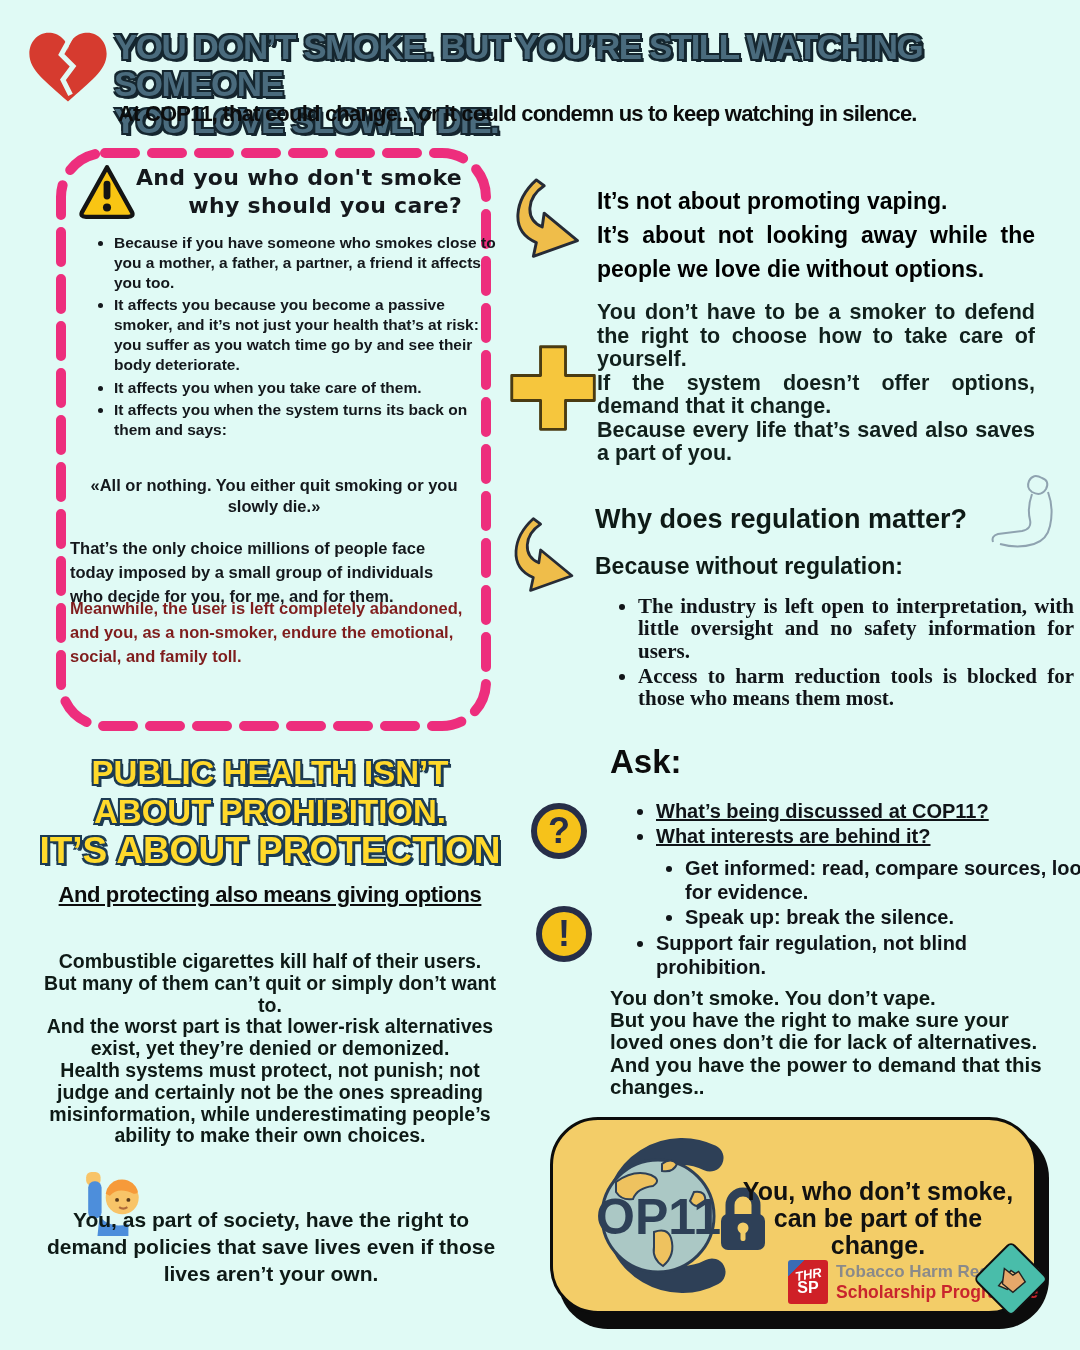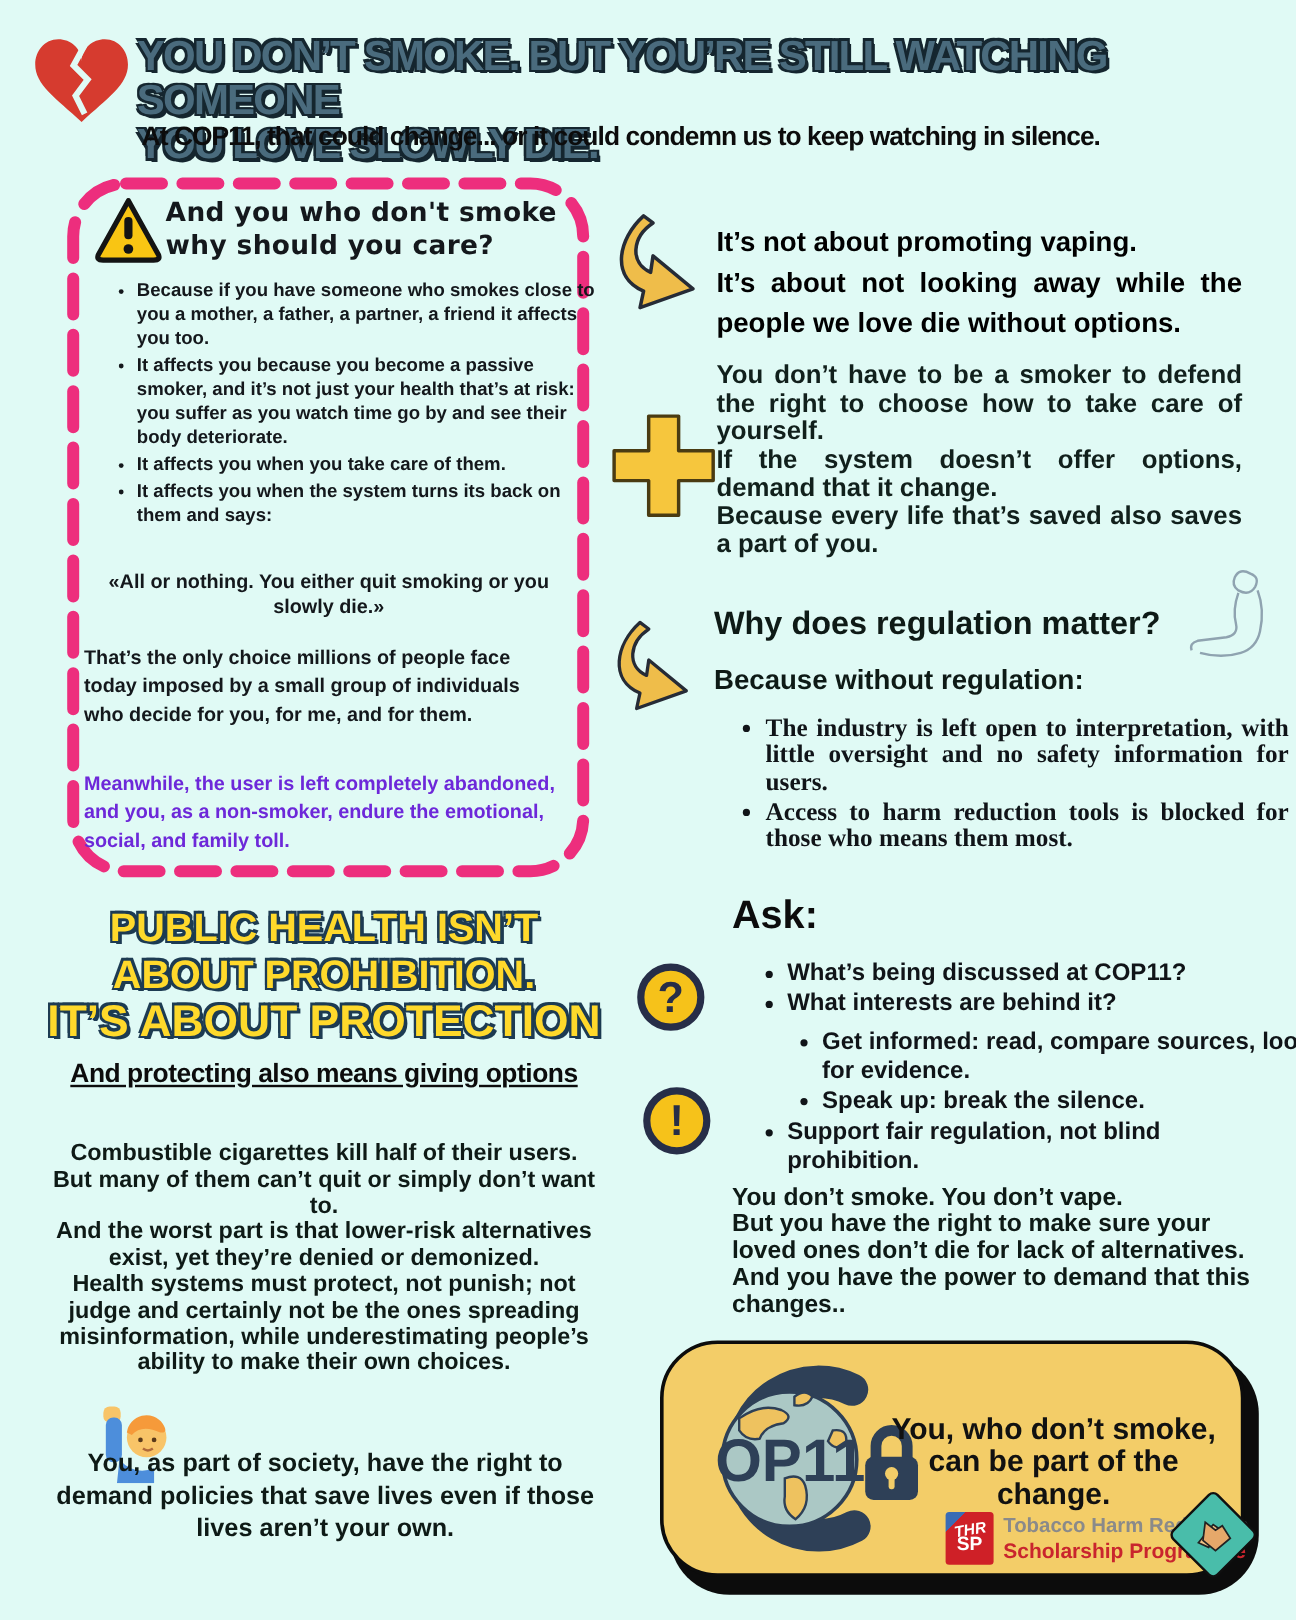--- a/index.html
+++ b/index.html
@@ -18,47 +18,47 @@
     text-shadow:-2px -2px 0 #15262f, 2px -2px 0 #15262f, -2px 2px 0 #15262f,
                  2px 2px 0 #15262f, 3px 3px 0 #15262f;
   }
   .subtitle{
     left:118px; top:101px; width:930px;
     font-size:22px; letter-spacing:-0.8px; color:#0c0c0c;
   }
 
   
   .care-title{
-    left:138px; top:164px; width:335px; text-align:left;
+    left:127px; top:164px; width:335px; text-align:right;
     font-family:"DejaVu Sans",sans-serif; font-size:22px; line-height:28px;
     letter-spacing:0.3px; color:#14181c;
   }
   .care-bullets{left:82px; top:233px; width:392px; margin:0; padding-left:32px;}
   .care-bullets li{font-size:15.5px; line-height:19.8px; margin-bottom:3px; color:#14181c;}
   .care-quote{
     left:78px; top:475px; width:392px; text-align:center;
     font-size:16.5px; line-height:21px; color:#14181c;
   }
   .care-para1{left:70px; top:536px; width:396px; font-size:16.5px; line-height:24px; color:#14181c;}
-  .care-para2{left:70px; top:641px; width:400px; font-size:16.5px; line-height:24px; color:#6d28d9;}
+  .care-para2{left:70px; top:596px; width:400px; font-size:16.5px; line-height:24px; color:#7f1d1d;}
 
   
   .rt1{left:597px; top:184px; width:438px; font-size:23px; line-height:34px; color:#000000;}
   .rt1 .just{text-align:justify;}
   .rt2{left:597px; top:301px; width:438px; font-size:21.5px; line-height:23.5px;
        text-align:justify; color:#11201c;}
   .rt2 p{margin:0;}
   .reg-heading{left:595px; top:504px; font-size:27px; color:#0e1a16;}
   .reg-intro{left:595px; top:553px; font-size:23px; color:#0e1a16;}
   .reg-bullets{left:608px; top:595px; width:436px; margin:0; padding-left:30px;font-family:Liberation Serif, serif;}
   .reg-bullets li{font-size:21px; line-height:22.3px; text-align:justify; margin-bottom:3px;}
   .ask-heading{left:610px; top:743px; font-size:33px; color:#0c0c0c;}
   .ask-list{margin:0; padding-left:30px; width:412px;}
   .ask-list li{font-size:20px; line-height:24px; margin-bottom:1px;}
-  .ask-g1{left:626px; top:799px;}
+  .ask-g1{left:626px; top:799px;text-decoration:underline;}
   .ask-g2{left:655px; top:856px;}
   .ask-g3{left:626px; top:931px;}
   .ask-closing{left:610px; top:987px; width:438px; font-size:20.5px; line-height:22.2px;
                white-space:pre-line; color:#0e1a16;}
 
   
   .prot-heading{
     left:20px; top:753px; width:500px; text-align:center;
     font-size:33px; line-height:39px; font-weight:bold; letter-spacing:0;
     color:#ffd92b;

